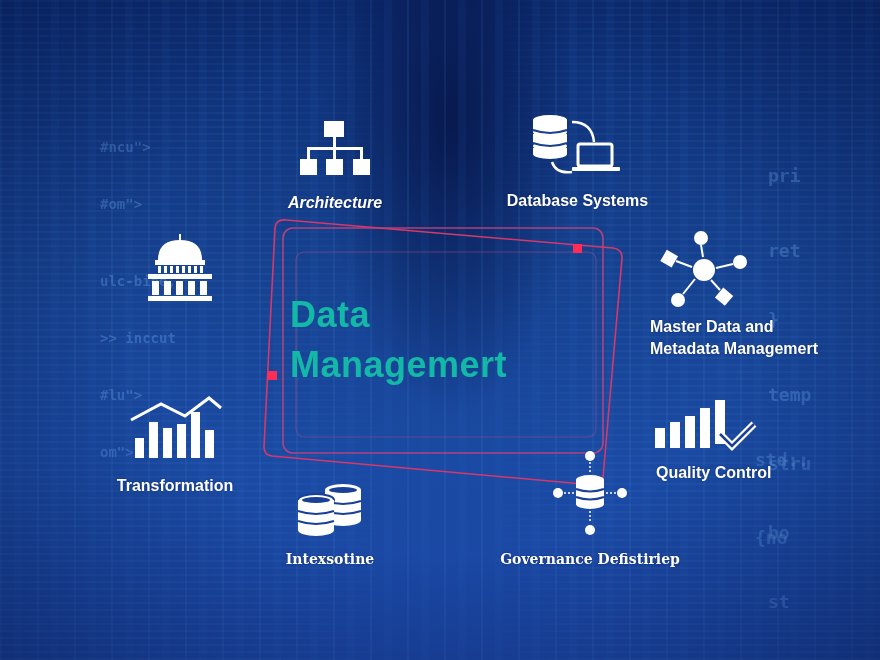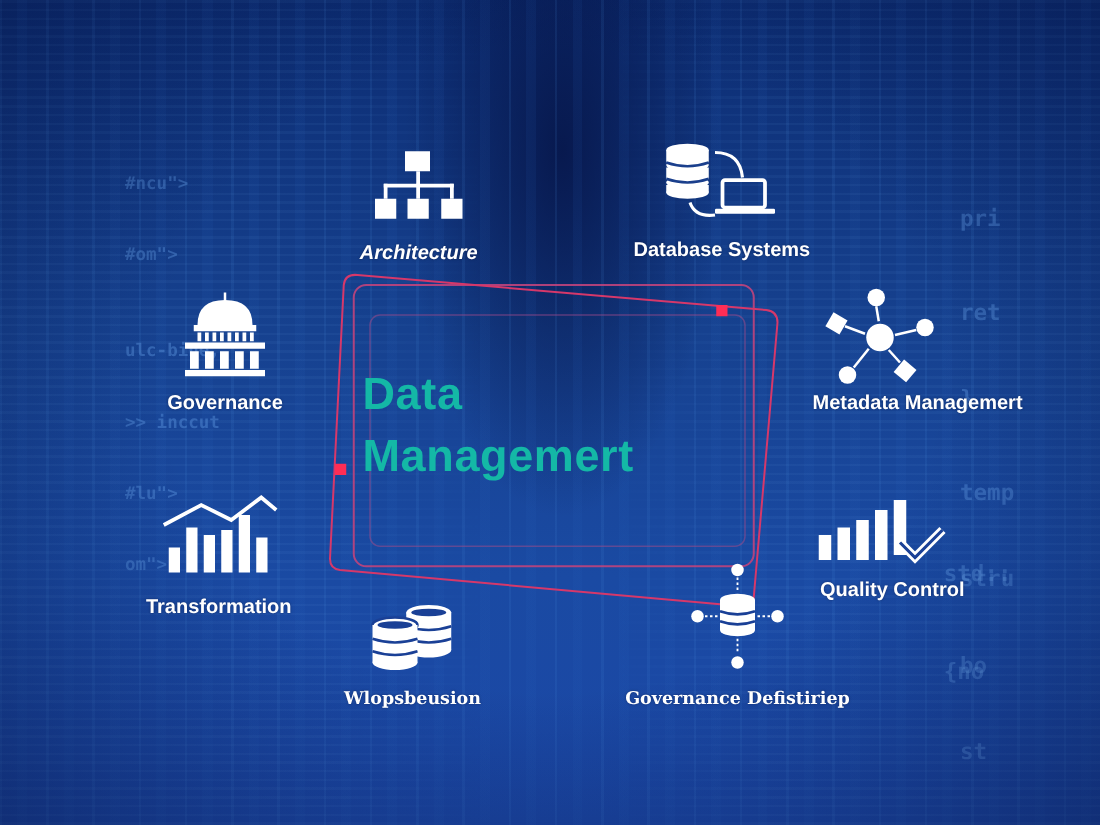--- a/index.html
+++ b/index.html
@@ -151,37 +151,37 @@
     <rect x="50" y="34" width="3" height="7" fill="#fff"></rect>
     <rect x="56" y="34" width="3" height="7" fill="#fff"></rect>
     <rect x="4" y="42" width="64" height="5" fill="#fff"></rect>
     <rect x="8" y="49" width="7" height="14" fill="#fff"></rect>
     <rect x="20" y="49" width="7" height="14" fill="#fff"></rect>
     <rect x="32" y="49" width="7" height="14" fill="#fff"></rect>
     <rect x="44" y="49" width="7" height="14" fill="#fff"></rect>
     <rect x="56" y="49" width="7" height="14" fill="#fff"></rect>
     <rect x="4" y="64" width="64" height="5" fill="#fff"></rect>
   </svg>
-  <span class="label" style="margin-top:8px">Governance</span>
 </div>
 
 <div class="node" style="left:650px; top:226px; width:225px; text-align:left;">
   <svg width="100" height="86" viewBox="0 0 100 86" style="margin:0 0 0 4px;">
     <circle cx="50" cy="44" r="11" fill="#fff"></circle>
     <circle cx="47" cy="12" r="7" fill="#fff"></circle>
     <circle cx="86" cy="36" r="7" fill="#fff"></circle>
     <circle cx="24" cy="74" r="7" fill="#fff"></circle>
     <rect x="9" y="26" width="13" height="13" fill="#fff" transform="rotate(30 15 32)"></rect>
     <rect x="64" y="64" width="13" height="13" fill="#fff" transform="rotate(40 70 70)"></rect>
     <line x1="47" y1="19" x2="49" y2="31" stroke="#fff" stroke-width="2"></line>
     <line x1="79" y1="38" x2="62" y2="42" stroke="#fff" stroke-width="2"></line>
     <line x1="22" y1="35" x2="38" y2="41" stroke="#fff" stroke-width="2"></line>
     <line x1="29" y1="68" x2="41" y2="53" stroke="#fff" stroke-width="2"></line>
     <line x1="66" y1="64" x2="57" y2="54" stroke="#fff" stroke-width="2"></line>
   </svg>
+  <span class="label" style="margin-top:4px; text-align:left;">Master Data and</span>
   <span class="label" style="text-align:left;">Metadata Managemert</span>
 </div>
 
 <div class="node" style="left:100px; top:394px; width:150px;">
   <svg width="96" height="66" viewBox="0 0 96 66">
     <polyline points="4,26 34,10 58,22 82,4 94,14" fill="none" stroke="#fff" stroke-width="3"></polyline>
     <rect x="8" y="44" width="9" height="20" fill="#fff"></rect>
     <rect x="22" y="28" width="9" height="36" fill="#fff"></rect>
     <rect x="36" y="34" width="9" height="30" fill="#fff"></rect>
     <rect x="50" y="30" width="9" height="34" fill="#fff"></rect>
@@ -216,21 +216,21 @@
     </g>
     <g>
       <ellipse cx="22" cy="18" rx="18" ry="6" fill="#fff" stroke="#1a4096" stroke-width="2"></ellipse>
       <rect x="4" y="18" width="36" height="30" fill="#fff"></rect>
       <ellipse cx="22" cy="48" rx="18" ry="6" fill="#fff"></ellipse>
       <ellipse cx="22" cy="18" rx="14" ry="3" fill="#1a4096"></ellipse>
       <path d="M4 29 Q22 35 40 29" stroke="#1a4096" stroke-width="2" fill="none"></path>
       <path d="M4 39 Q22 45 40 39" stroke="#1a4096" stroke-width="2" fill="none"></path>
     </g>
   </svg>
-  <span class="label" style="margin-top:10px; font-size:14px; font-family:'DejaVu Serif', serif;">Wlopsbeusion</span>
+  <span class="label" style="margin-top:10px; font-size:14px; font-family:'DejaVu Serif', serif;">Intexsotine</span>
 </div>
 
 <div class="node" style="left:485px; top:450px; width:210px;">
   <svg width="90" height="90" viewBox="0 0 90 90">
     <circle cx="45" cy="6" r="5" fill="#fff"></circle>
     <line x1="45" y1="12" x2="45" y2="24" stroke="#fff" stroke-width="1.5" stroke-dasharray="2 2"></line>
     <ellipse cx="45" cy="30" rx="14" ry="5" fill="#fff"></ellipse>
     <rect x="31" y="30" width="28" height="24" fill="#fff"></rect>
     <ellipse cx="45" cy="54" rx="14" ry="5" fill="#fff"></ellipse>
     <path d="M31 39 Q45 44 59 39" stroke="#1a4096" stroke-width="2" fill="none"></path>

